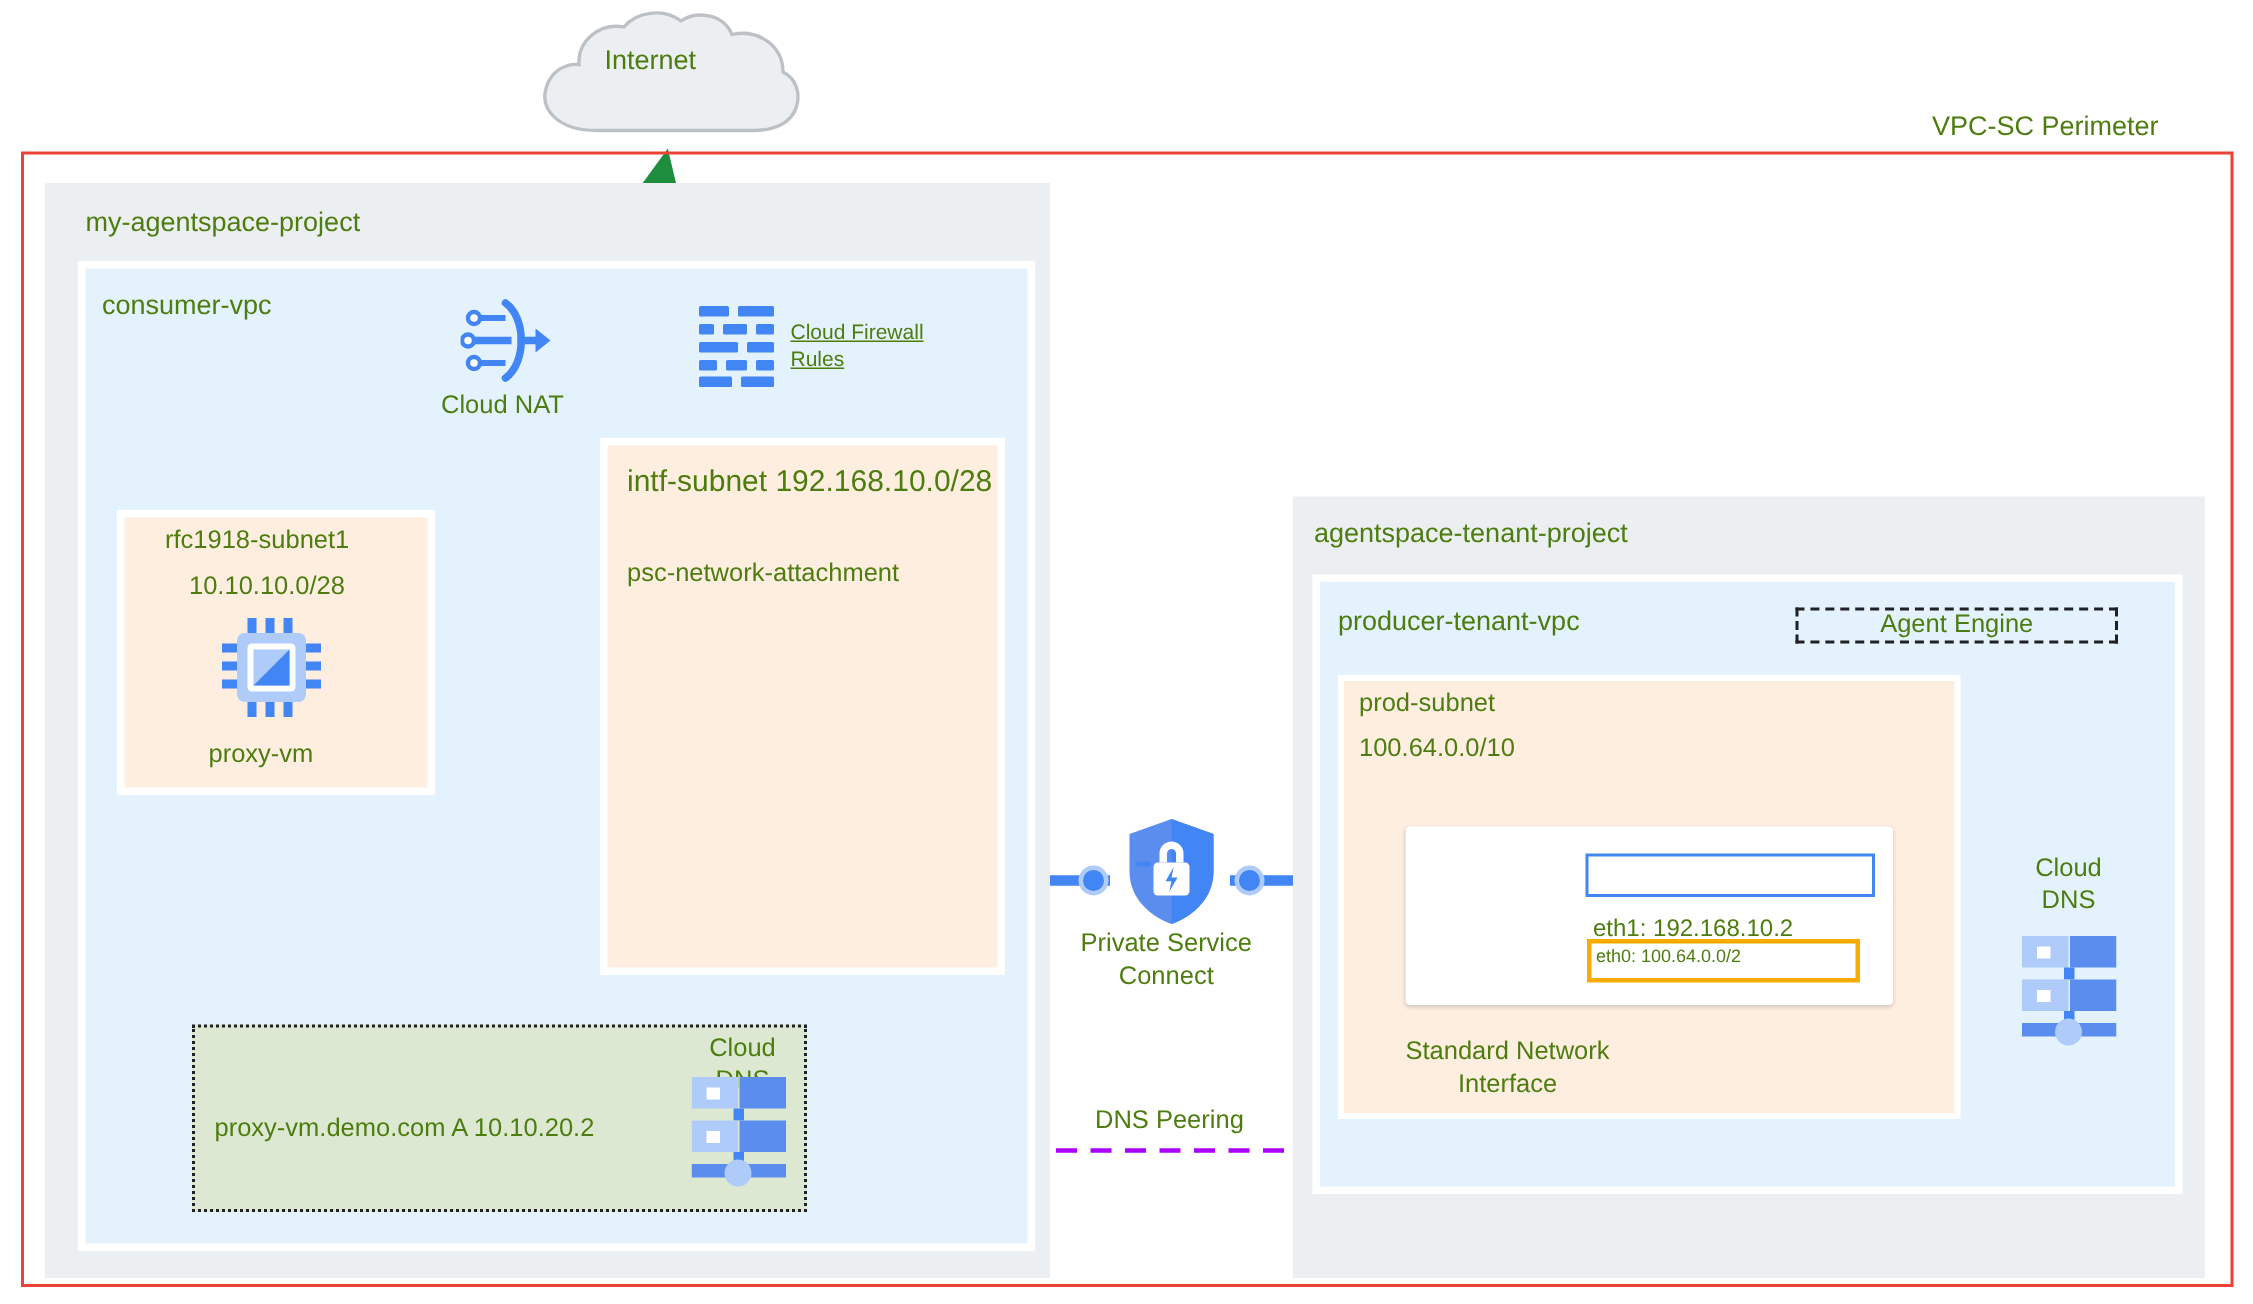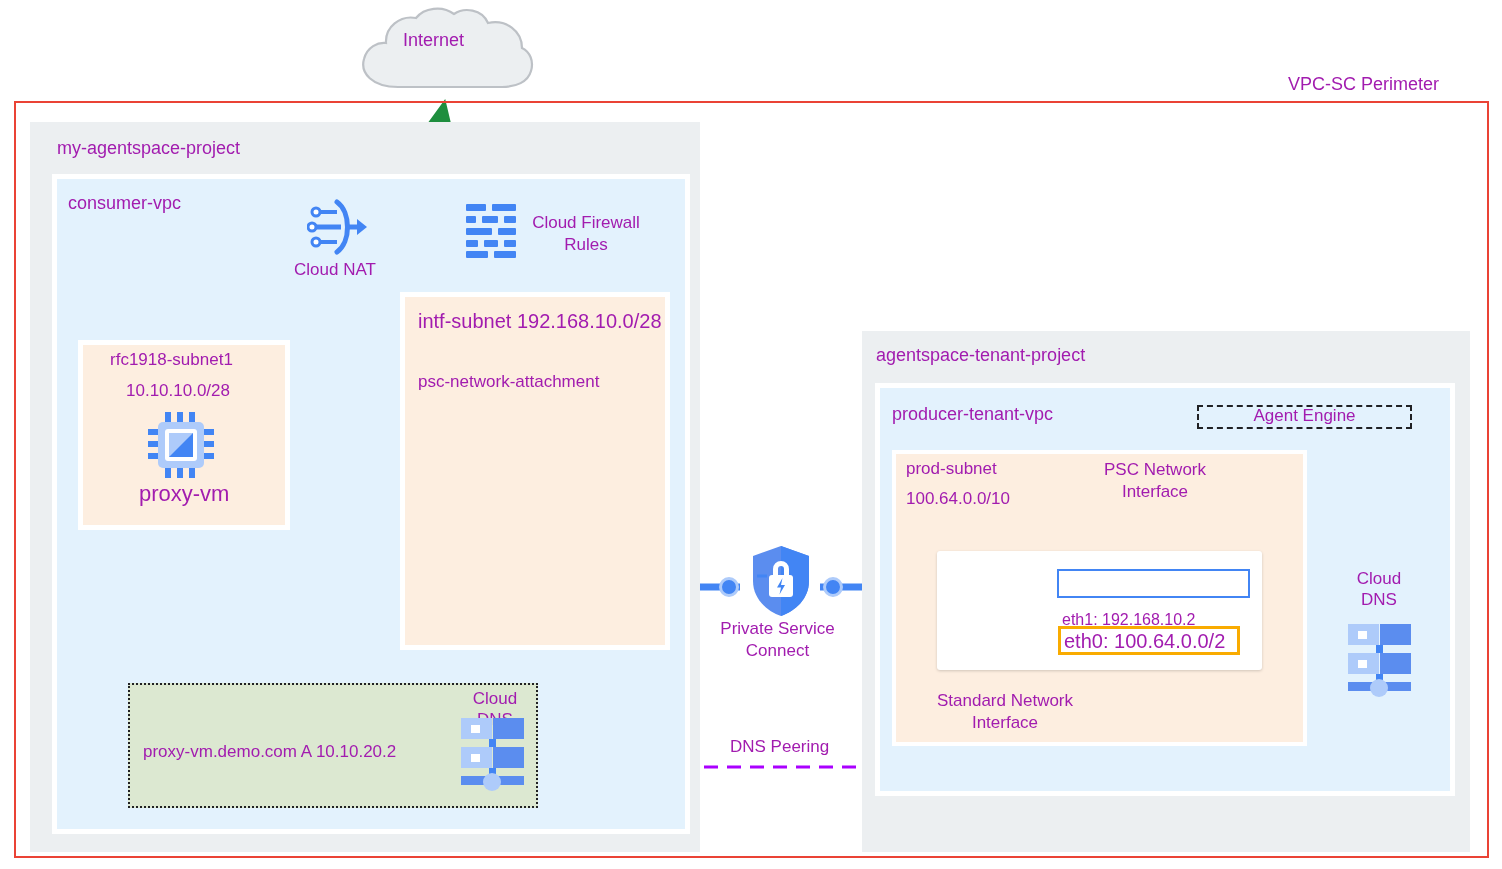--- a/index.html
+++ b/index.html
@@ -1,36 +1,36 @@
 <!DOCTYPE html>
 <html><head>
 <meta charset="utf-8">
 <title>GCP Agentspace VPC Architecture Diagram</title>
 <style>
   html,body{margin:0;padding:0;background:#ffffff;}
   body{font-family:"Liberation Sans", sans-serif;color:#202124;}
   #canvas{position:relative;width:1502px;height:869px;background:#ffffff;overflow:hidden;}
 
   .abs{position:absolute;box-sizing:border-box;}
-  .lbl{position:absolute;white-space:nowrap;color:#a21caf;}
+  .lbl{position:absolute;white-space:nowrap;color:#4d7c0f;}
 
   
   #vpcsc-perimeter{left:14px;top:101px;width:1475px;height:757px;border:2.5px solid #ea4335;background:transparent;}
   #vpcsc-label{left:1288px;top:74px;font-size:18px;}
 
   #consumer-project{left:30px;top:122px;width:670px;height:730px;background:#eceff1;}
   #consumer-project-label{left:45px;top:138px;font-size:18px;margin-left:12px;}
 
   #consumer-vpc{left:52px;top:174px;width:638px;height:660px;background:#e3f2fd;border:5px solid #ffffff;}
   #consumer-vpc-label{left:68px;top:193px;font-size:18px;}
 
   #rfc1918-subnet{left:78px;top:340px;width:212px;height:190px;background:#fdeee0;border:5px solid #ffffff;}
   #rfc1918-line1{left:110px;top:350px;font-size:17px;}
   #rfc1918-line2{left:126px;top:381px;font-size:17px;}
-  #proxyvm-label{left:139px;top:481px;font-size:22px;}
+  #proxyvm-label{left:139px;top:493px;font-size:17px;}
 
   #intf-subnet-box{left:400px;top:292px;width:270px;height:358px;background:#fdeee0;border:5px solid #ffffff;}
   #intf-subnet-line1{left:418px;top:310px;font-size:20px;}
   #intf-subnet-line2{left:418px;top:372px;font-size:17px;}
 
   #dns-record-box{left:128px;top:683px;width:410px;height:125px;background:#dce8d1;border:2.5px dotted #202124;}
   #dns-record-text{left:143px;top:730px;font-size:17px;margin-top:12px;}
   #consumer-dns-label{left:465px;top:688px;font-size:17px;text-align:center;width:60px;line-height:1.25;white-space:normal;}
 
   
@@ -49,28 +49,28 @@
 
   #psc-ni-label{left:1090px;top:459px;font-size:17px;text-align:center;width:130px;line-height:1.3;white-space:normal;}
   #std-ni-label{left:925px;top:690px;font-size:17px;text-align:center;width:160px;line-height:1.3;white-space:normal;}
 
   #vm-white-box{left:937px;top:551px;width:325px;height:119px;background:#ffffff;border-radius:3px;box-shadow:0 1px 3px rgba(0,0,0,.18);}
 
   #eth1-box{left:1057px;top:569px;width:193px;height:29px;background:#ffffff;border:2.5px solid #4285f4;}
   #eth1-label{left:1062px;top:573px;font-size:16px;margin-top:38px;}
 
   #eth0-box{left:1058px;top:626px;width:182px;height:29px;background:#ffffff;border:3px solid #f9ab00;}
-  #eth0-label{left:1064px;top:630px;font-size:20px;text-align:right;}
+  #eth0-label{left:1064px;top:630px;font-size:12px;text-align:right;}
 
   #tenant-dns-label{left:1347px;top:568px;font-size:17px;text-align:center;width:64px;line-height:1.25;white-space:normal;}
 
   
   #internet-label{left:403px;top:30px;font-size:18px;}
   #cloudnat-label{left:294px;top:260px;font-size:17px;}
-  #firewall-label{left:527px;top:212px;font-size:17px;text-align:center;width:118px;line-height:1.3;white-space:normal;}
+  #firewall-label{left:527px;top:212px;font-size:14px;text-align:left;width:118px;line-height:1.3;white-space:normal;text-decoration:underline;}
   #psc-label{left:715px;top:618px;font-size:17px;text-align:center;width:125px;line-height:1.3;white-space:normal;}
   #dns-peering-label{left:730px;top:737px;font-size:17px;}
 
   
   .icon{position:absolute;}
   #internet-cloud-icon{left:350px;top:5px;}
   #cloud-nat-icon{left:307px;top:198px;}
   #firewall-icon{left:466px;top:203px;}
   #cpu-icon{left:148px;top:412px;}
   #psc-shield-icon{left:751px;top:545px;}
@@ -238,21 +238,20 @@
   <div class="abs" id="producer-vpc"></div>
   <div class="lbl" id="producer-vpc-label">producer-tenant-vpc</div>
 
   <div class="abs" id="agent-engine-box"></div>
   <div class="lbl" id="agent-engine-label">Agent Engine</div>
 
   <div class="abs" id="prod-subnet-box"></div>
   <div class="lbl" id="prod-subnet-line1">prod-subnet</div>
   <div class="lbl" id="prod-subnet-line2">100.64.0.0/10</div>
 
-  <div class="lbl" id="psc-ni-label">PSC Network Interface</div>
   <div class="lbl" id="std-ni-label">Standard Network Interface</div>
 
   <div class="abs" id="vm-white-box"></div>
 
   <div class="abs" id="eth1-box"></div>
   <div class="lbl" id="eth1-label">eth1: 192.168.10.2</div>
 
   <div class="abs" id="eth0-box"></div>
   <div class="lbl" id="eth0-label">eth0: 100.64.0.0/2</div>
 

